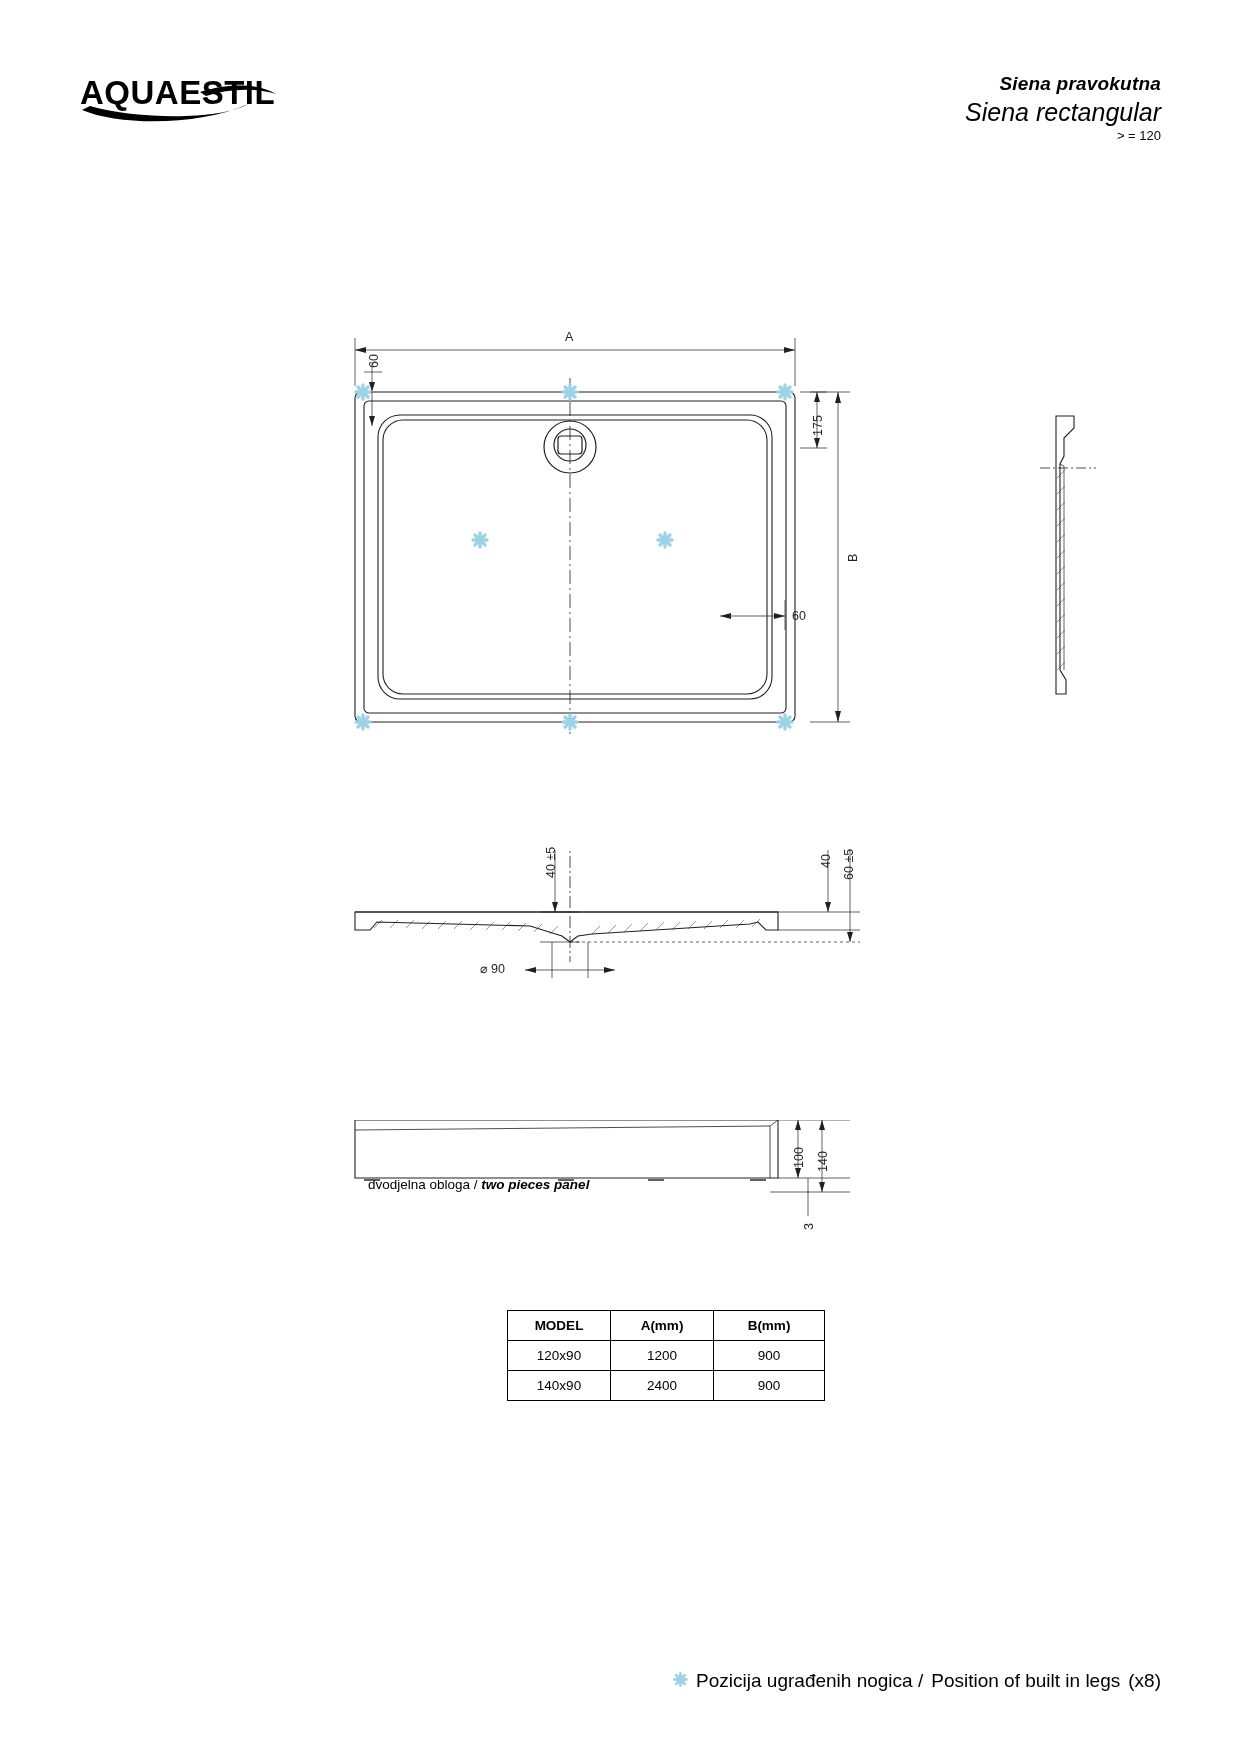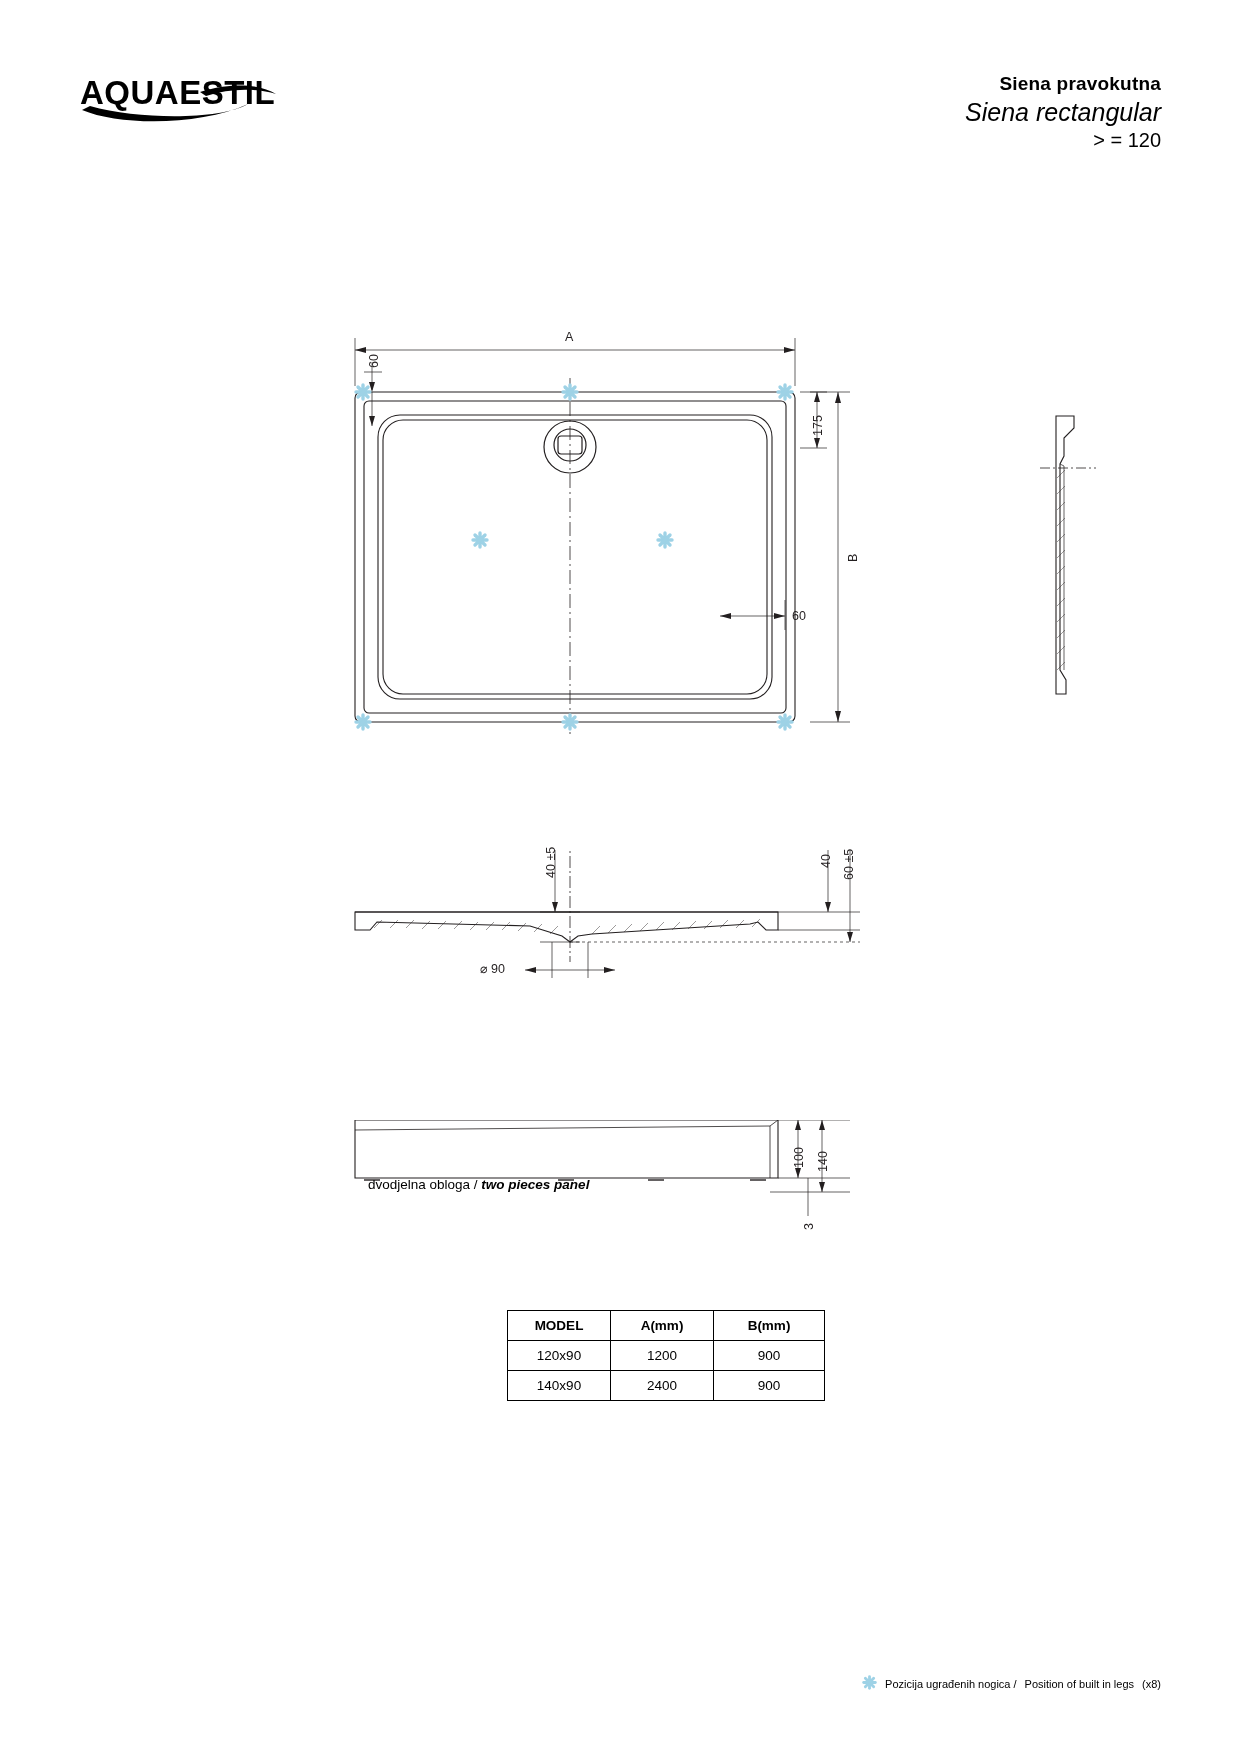--- a/index.html
+++ b/index.html
@@ -30,27 +30,28 @@
     position: absolute;
     right: 80px;
     top: 72px;
     text-align: right;
     line-height: 1.28;
   }
   .title-main {
     font-size: 19px;
     font-weight: bold;
     letter-spacing: .2px;
+    font-style: italic;
   }
   .title-sub {
     font-size: 25px;
     font-style: italic;
   }
   .title-size {
-    font-size: 20px;
+    font-size: 13px;
   }
 
   
   .dwg {
     position: absolute;
   }
   .dim-label {
     position: absolute;
     font-size: 12.5px;
     color: #231f20;
@@ -59,21 +60,21 @@
   .dim-label.vert {
     transform: rotate(-90deg);
     transform-origin: left top;
   }
 
   
   .footer-note {
     position: absolute;
     right: 80px;
     bottom: 62px;
-    font-size: 11px;
+    font-size: 19px;
     display: flex;
     align-items: center;
     gap: 8px;
     white-space: nowrap;
   }
   .footer-note .it { }
 
   
   .model-table {
     position: absolute;

